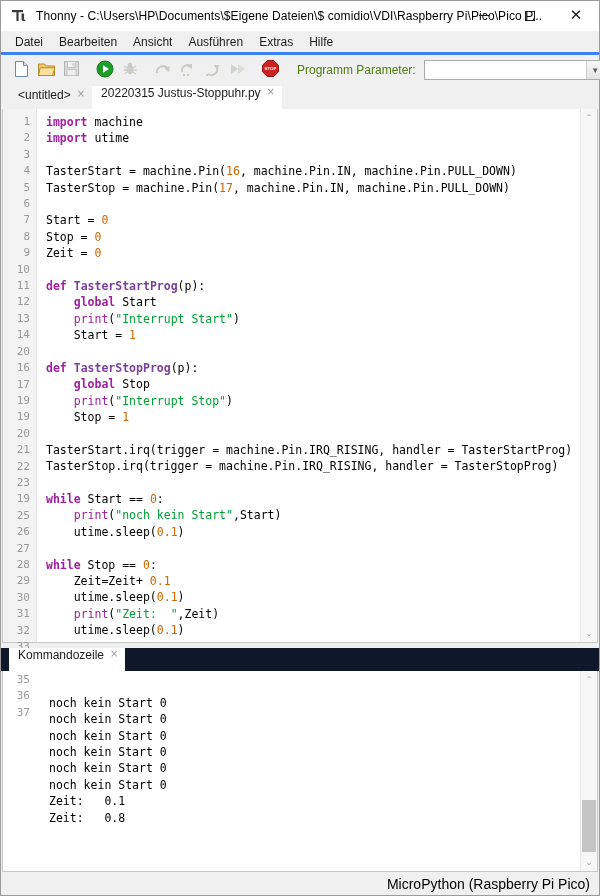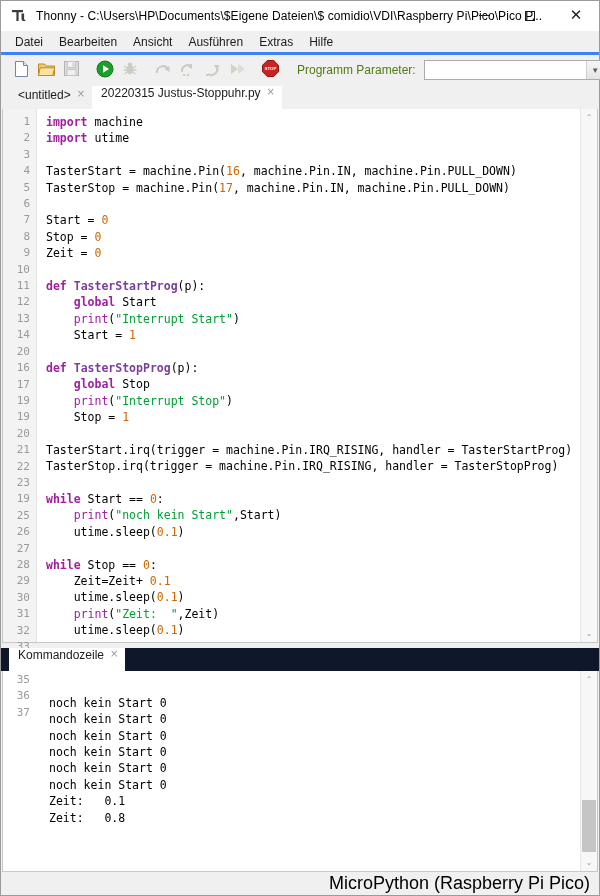--- a/index.html
+++ b/index.html
@@ -282,21 +282,21 @@
 
   
   .statusbar {
     height: 23px;
     min-height: 23px;
     background: #f0f0f0;
     display: flex;
     align-items: center;
     justify-content: flex-end;
     padding-right: 9px;
-    font-size: 18px;
+    font-size: 14px;
     color: #000;
   }
 </style>
 </head>
 <body>
 
 <div id="app">
 
   <div class="titlebar">
     <div class="title-icon">

